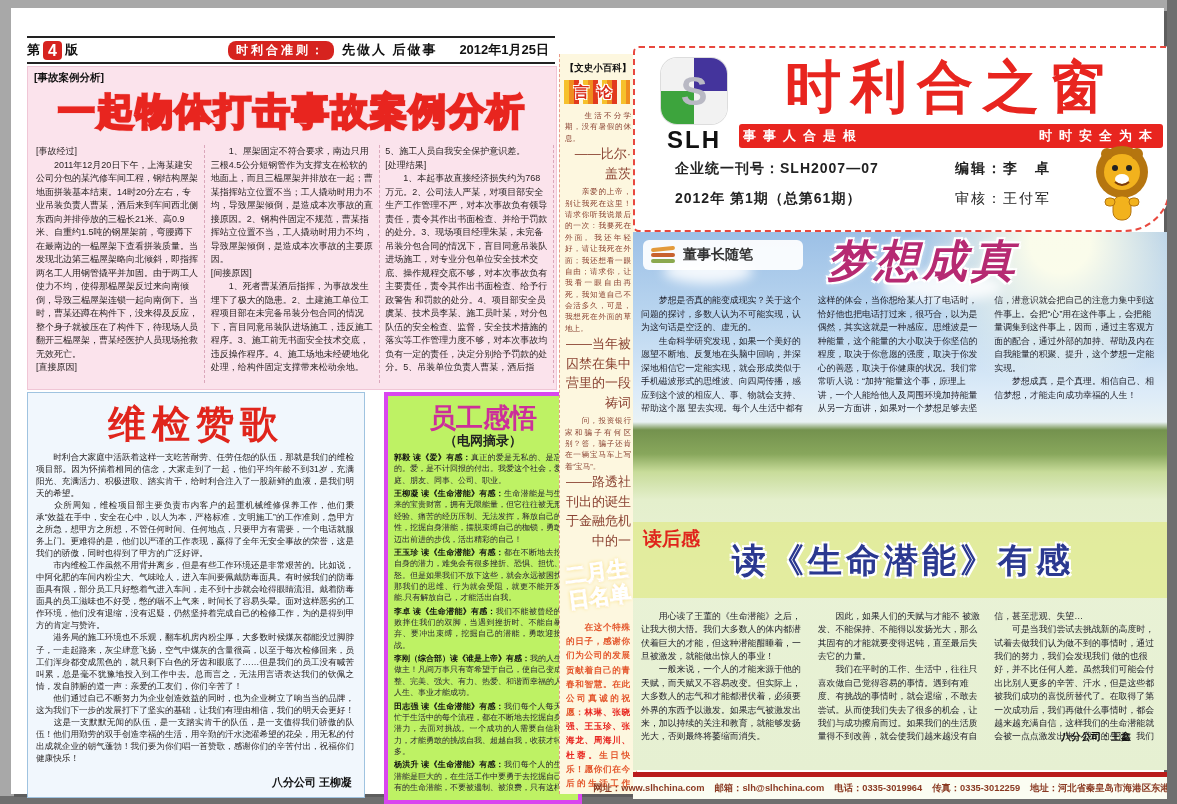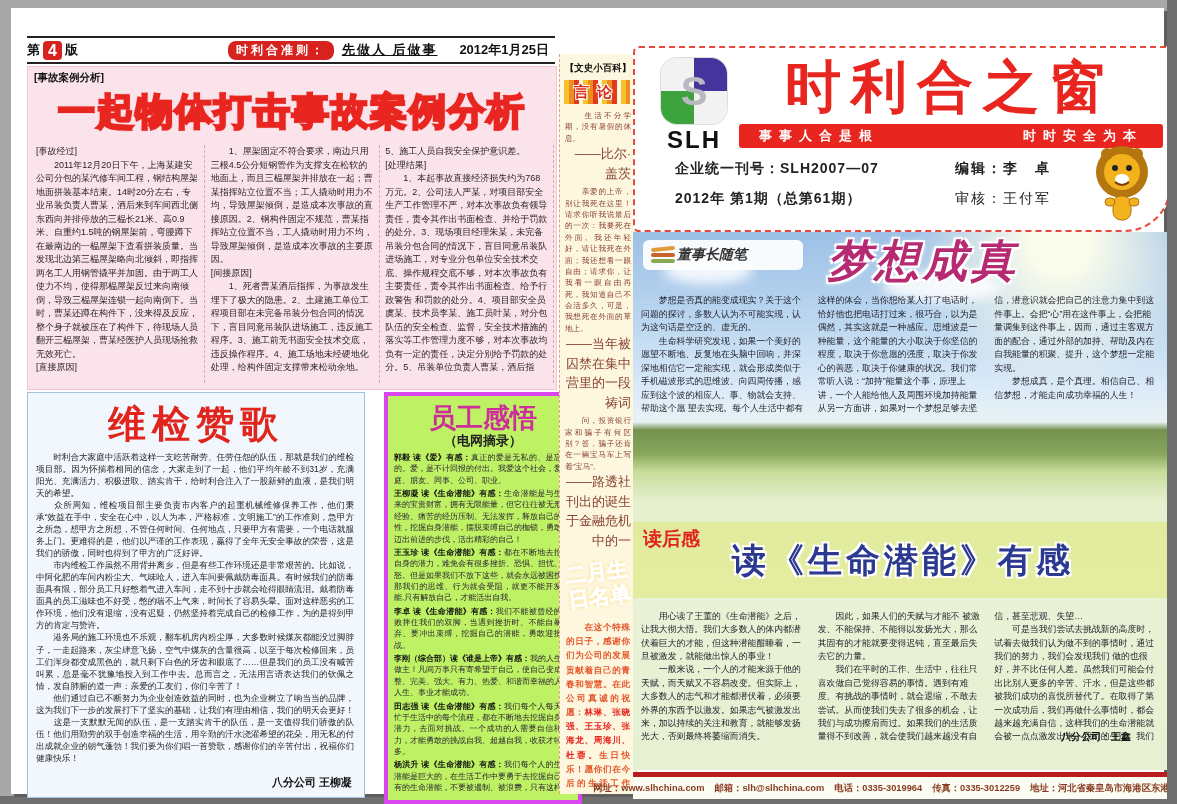--- a/index.html
+++ b/index.html
@@ -7,21 +7,21 @@
   #stage::after{content:"";position:absolute;right:0;top:0;width:10px;height:100%;background:#6f6f6f;}
   #stage::before{content:"";position:absolute;left:0;bottom:0;width:100%;height:8px;background:#6f6f6f;}
   #page{position:absolute;left:11px;top:8px;width:1153px;height:786px;background:#ffffff;box-shadow:3px 3px 0 #5e5e5e;}
   .abs{position:absolute;}
   .jt{text-align:justify;white-space:pre-wrap;word-break:break-all;overflow:hidden;}
 
   
   #strip{left:16px;top:28px;width:528px;height:24px;border-top:2px solid #222;border-bottom:2px solid #222;display:flex;align-items:center;font-size:13px;font-weight:bold;color:#111;}
   #edNum{display:inline-block;background:#d6231f;color:#fff;border-radius:4px;padding:0 5px;margin:0 3px;font-size:16px;line-height:19px;}
   #motto{background:#d6231f;color:#fff;border-radius:8px;padding:1px 8px;font-size:12px;letter-spacing:3px;margin-left:150px;}
-  #mottoTxt{margin-left:8px;letter-spacing:2px;text-decoration:underline;}
+  #mottoTxt{margin-left:8px;letter-spacing:2px;}
   #dateTxt{margin-left:auto;margin-right:6px;}
 
   
   #accBox{left:16px;top:58px;width:528px;height:322px;background:#fbe3ec;border:1px solid #f0c6d6;}
   #accKicker{left:6px;top:4px;font-size:10.5px;font-weight:bold;color:#111;}
   #accTitle{left:0;top:20px;width:100%;text-align:center;font-size:37px;font-weight:bold;letter-spacing:2px;color:#fff;-webkit-text-stroke:2.5px #e8251f;text-shadow:0 0 2px #e8251f,0 0 2px #e8251f;font-family:"Liberation Serif","DejaVu Serif",serif;}
   #accCols{left:8px;top:78px;width:512px;height:238px;column-count:3;column-gap:12px;column-rule:1px dashed #dba7bb;font-size:9px;line-height:1.5;color:#241f1f;}
 
   
   #odeBox{left:16px;top:384px;width:336px;height:404px;background:#f1f7fd;border:1px solid #9fc3e0;}
@@ -49,35 +49,35 @@
   #bdayMsg{left:6px;top:566px;width:64px;height:168px;font-size:8.6px;line-height:1.65;font-weight:bold;color:#e4572c;text-align:justify;word-break:break-all;overflow:hidden;}
   #bdayMsg .names{color:#e8251f;}
 
   
   #mast{left:622px;top:38px;width:534px;height:182px;border:2px dashed #e8483e;border-radius:6px 6px 46px 6px;background:#fff;}
   #logo{left:26px;top:10px;width:66px;height:66px;border-radius:16px;overflow:hidden;display:grid;grid-template-columns:1fr 1fr;grid-template-rows:1fr 1fr;box-shadow:0 0 0 1px #ddd;}
   .lq1{background:#f2f2f2;} .lq2{background:#44349c;} .lq3{background:#3da43d;} .lq4{background:#f2f2f2;}
   #logoS{left:26px;top:10px;width:66px;height:66px;display:flex;align-items:center;justify-content:center;font-size:40px;font-weight:bold;color:#b9b9c4;}
   #logoTxt{left:24px;top:78px;width:70px;text-align:center;font-size:24px;font-weight:bold;color:#111;letter-spacing:2px;}
   #mastTitle{left:100px;top:2px;width:430px;text-align:center;font-size:56px;font-weight:bold;color:#e8251f;letter-spacing:10px;font-family:"Liberation Serif","DejaVu Serif",serif;}
-  #mastBanner{left:104px;top:76px;width:424px;height:24px;background:#e8251f;border-radius:3px;display:flex;align-items:center;justify-content:space-between;padding:0 20px;box-sizing:border-box;font-family:Liberation Serif, serif;}
+  #mastBanner{left:104px;top:76px;width:424px;height:24px;background:#e8251f;border-radius:3px;display:flex;align-items:center;justify-content:space-between;padding:0 4px;box-sizing:border-box;font-family:Liberation Serif, serif;}
   .slg{color:#fff;font-size:13px;font-weight:bold;letter-spacing:7px;}
   #mastInfo1{left:40px;top:112px;font-size:14px;font-weight:bold;color:#222;letter-spacing:1px;}
   #mastInfo2{left:40px;top:142px;font-size:14px;font-weight:bold;color:#222;letter-spacing:1px;}
   #mastEd{left:320px;top:112px;font-size:14px;font-weight:bold;color:#222;letter-spacing:2px;}
   #mastRev{left:320px;top:142px;font-size:14px;font-weight:normal;color:#222;letter-spacing:2px;}
   #lion{left:448px;top:90px;width:78px;height:92px;}
 
   
   #panel{left:622px;top:224px;width:534px;height:538px;overflow:hidden;
     background:
       radial-gradient(circle at 80% 2%, rgba(255,255,235,.95) 0 30px, rgba(255,255,235,0) 150px),
       linear-gradient(180deg,#9cc0e6 0,#bcd7f0 90px,#dcebf8 160px,#e9f2f5 190px,#74924e 198px,#88a75c 222px,#c8dc9a 240px,#e4efcc 268px,#e9f2d6 340px,#e6f0d2 100%);}
   .cloud{position:absolute;background:rgba(255,255,255,.85);border-radius:50%;filter:blur(6px);}
-  #essayBadge{left:10px;top:8px;width:160px;height:30px;background:rgba(255,255,255,.92);border-radius:6px;display:flex;align-items:center;padding:0 8px;box-sizing:border-box;font-style:italic;}
+  #essayBadge{left:10px;top:8px;width:160px;height:30px;background:rgba(255,255,255,.92);border-radius:6px;display:flex;align-items:center;gap:6px;padding:0 8px;box-sizing:border-box;}
   #books{width:26px;height:16px;position:relative;}
   #books i{position:absolute;left:0;height:4px;width:24px;border-radius:2px;}
   #books i:nth-child(1){top:0;background:#e39a3b;transform:rotate(-6deg);}
   #books i:nth-child(2){top:6px;background:#c8622f;}
   #books i:nth-child(3){top:12px;background:#8aa84e;}
   #essayBadgeTxt{font-size:14px;font-weight:bold;color:#333;font-family:"Liberation Serif","DejaVu Serif",serif;}
   #essayTitle{left:120px;top:0px;width:340px;text-align:center;font-size:44px;font-weight:bold;font-style:italic;color:#b62a72;font-family:"Liberation Serif","DejaVu Serif",serif;letter-spacing:4px;text-shadow:2px 2px 0 #fff,-2px -2px 0 #fff,2px -2px 0 #fff,-2px 2px 0 #fff,0 0 6px #fff;}
   #essayCols{left:8px;top:62px;width:518px;height:228px;column-count:3;column-gap:12px;font-size:8.9px;line-height:1.52;color:#1e1e28;}
   #reviewBand{left:0;top:290px;width:534px;height:76px;background:rgba(224,234,140,.75);}
   #reviewKicker{left:10px;top:294px;font-size:19px;font-weight:bold;color:#e0251c;}

